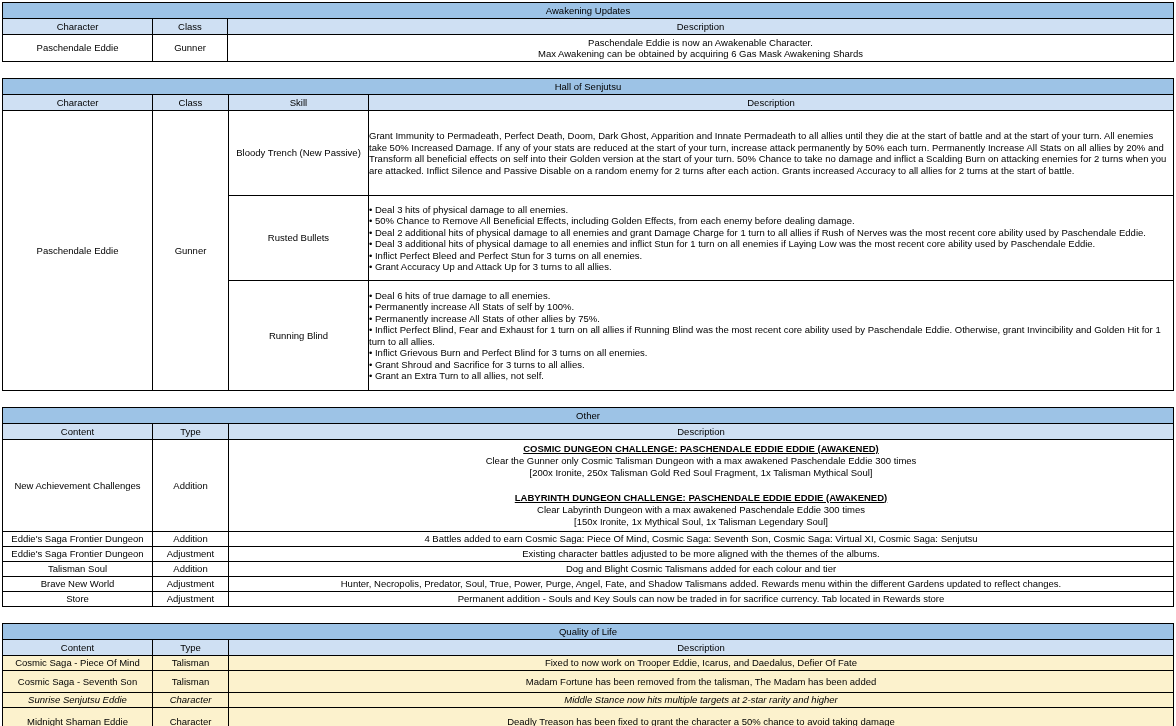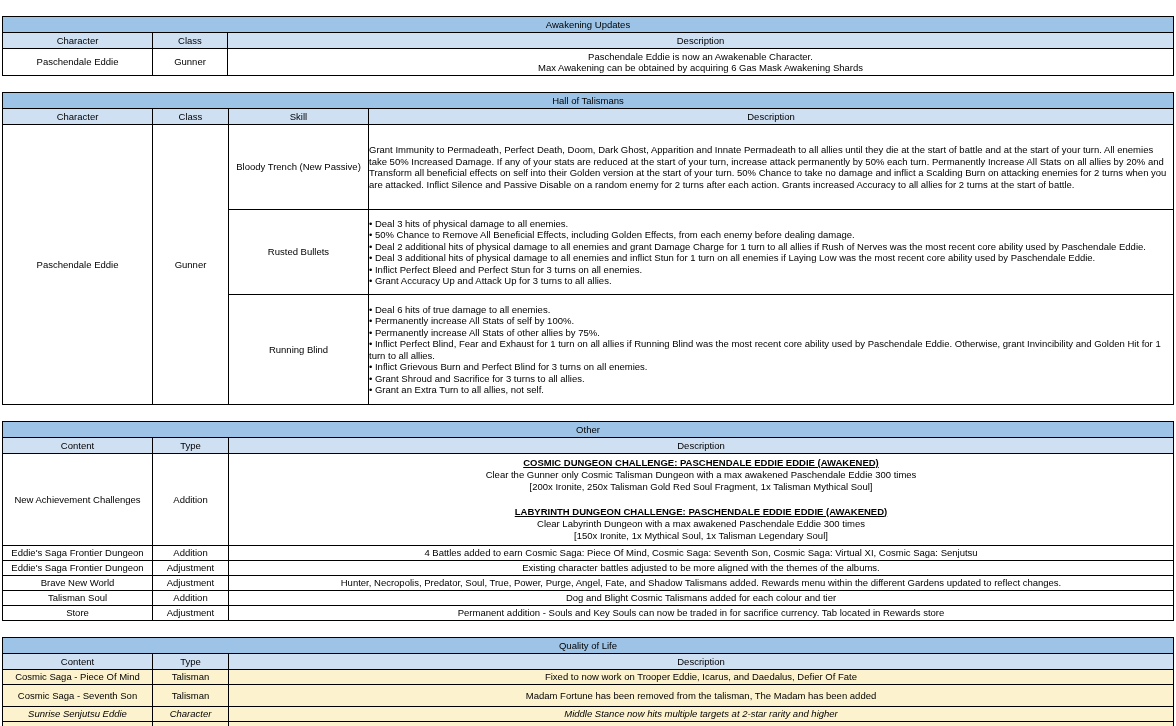--- a/index.html
+++ b/index.html
@@ -74,21 +74,21 @@
   .ach-block { padding: 3px 4px; }
   .ach-block div { line-height: 12.2px; }
   .spacer-line { height: 12px; }
   .bullets div { white-space: normal; }
 </style>
 </head>
 <body>
 
 <div class="sheet">
 
-  <table class="tbl" style="margin-top:16px;">
+  <table class="tbl" style="margin-top:2px;">
     <colgroup>
       <col style="width:150px">
         <col style="width:75px">
         <col>
     </colgroup>
     <tbody>
       <tr class="title-row">
         <td colspan="3">Awakening Updates</td>
       </tr>
       <tr class="head-row">
@@ -111,21 +111,21 @@
 
   <table class="tbl">
     <colgroup>
       <col style="width:150px">
         <col style="width:76px">
         <col style="width:140px">
         <col>
     </colgroup>
     <tbody>
       <tr class="title-row">
-        <td colspan="4">Hall of Talismans</td>
+        <td colspan="4">Hall of Senjutsu</td>
       </tr>
       <tr class="head-row">
         <td>Character</td>
         <td>Class</td>
         <td>Skill</td>
         <td>Description</td>
       </tr>
       <tr style="height:85px;">
         <td class="ctr" rowspan="3">Paschendale Eddie</td>
         <td class="ctr" rowspan="3">Gunner</td>
@@ -192,28 +192,28 @@
         <td class="ctr">Eddie's Saga Frontier Dungeon</td>
         <td class="ctr">Addition</td>
         <td class="ctr">4 Battles added to earn Cosmic Saga: Piece Of Mind, Cosmic Saga: Seventh Son, Cosmic Saga: Virtual XI, Cosmic Saga: Senjutsu</td>
       </tr>
       <tr style="height:15px;">
         <td class="ctr">Eddie's Saga Frontier Dungeon</td>
         <td class="ctr">Adjustment</td>
         <td class="ctr">Existing character battles adjusted to be more aligned with the themes of the albums.</td>
       </tr>
       <tr style="height:15px;">
+        <td class="ctr">Talisman Soul</td>
+        <td class="ctr">Addition</td>
+        <td class="ctr">Dog and Blight Cosmic Talismans added for each colour and tier</td>
+      </tr>
+      <tr style="height:15px;">
         <td class="ctr">Brave New World</td>
         <td class="ctr">Adjustment</td>
         <td class="ctr">Hunter, Necropolis, Predator, Soul, True, Power, Purge, Angel, Fate, and Shadow Talismans added. Rewards menu within the different Gardens updated to reflect changes.</td>
-      </tr>
-      <tr style="height:15px;">
-        <td class="ctr">Talisman Soul</td>
-        <td class="ctr">Addition</td>
-        <td class="ctr">Dog and Blight Cosmic Talismans added for each colour and tier</td>
       </tr>
       <tr style="height:15px;">
         <td class="ctr">Store</td>
         <td class="ctr">Adjustment</td>
         <td class="ctr">Permanent addition - Souls and Key Souls can now be traded in for sacrifice currency. Tab located in Rewards store</td>
       </tr>
     </tbody>
   </table>
 
   <div class="gap" style="height:16px;"></div>

